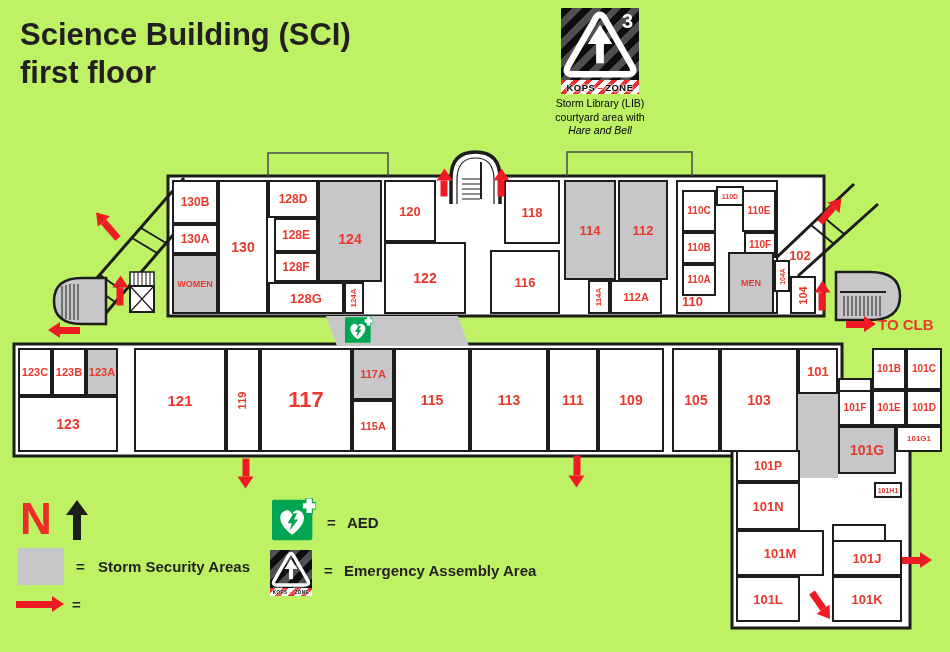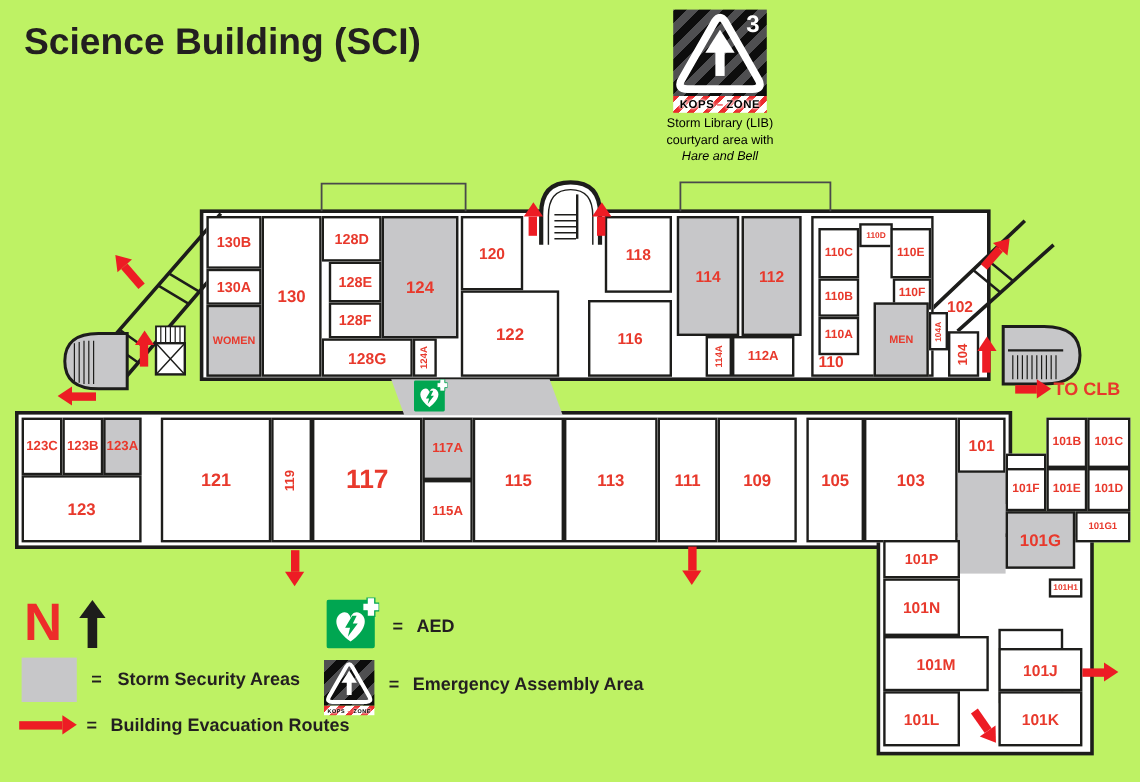--- a/index.html
+++ b/index.html
@@ -50,20 +50,21 @@
   #legend-kops .kops-box{width:42px;height:38px;}
   #legend-kops .kops-banner{width:42px;height:8px;font-size:4.5px;}
 </style>
 </head>
 <body>
 
 <div id="canvas">
 
   <div class="title">
     <div>Science Building (SCI)</div>
+    <div>first floor</div>
   </div>
 
   <div class="kops-wrap" id="logo-main">
     <div class="kops-box">
       <svg width="78" height="72" viewBox="0 0 60 56">
         <path d="M26.5 8 Q30 2.5 33.5 8 L55 45.5 Q58 51.5 51 51.5 H9 Q2 51.5 5 45.5 Z" fill="none" stroke="#fff" stroke-width="5" stroke-linejoin="round"></path>
         <rect x="27" y="25" width="6" height="18" fill="#fff"></rect>
         <path d="M30 13 L20.5 28 H39.5 Z" fill="#fff"></path>
       </svg>
       <span class="kops-sup">3</span>
@@ -369,21 +370,20 @@
   <div id="north-arrow">
       <div class="hd"></div>
       <div class="sh"></div>
     </div>
 
   <div id="legend-storm-swatch"></div>
   <span class="lg-text" style="left:76px;top:558px;">=</span>
   <span class="lg-text" style="left:98px;top:558px;">Storm Security Areas</span>
 
   <span class="lg-text" style="left:72px;top:596px;">=</span>
-  <span class="lg-text" style="left:92px;top:596px;">Building Evacuation Routes</span>
 
   <div id="legend-aed"><svg width="44" height="44" viewBox="0 0 48 48">
   <rect x="0" y="2" width="44" height="44" rx="2" fill="#00a651"></rect>
   <path d="M22 40 C8 30 6 19 13 14.5 C18 11.5 21.5 15 22 19 C22.5 15 26 11.5 31 14.5 C38 19 36 30 22 40 Z" fill="#fff"></path>
   <path d="M23.5 16.5 L17 27.5 H21.5 L19.5 35.5 L28.5 23.5 H24 L27.5 16.5 Z" fill="#00a651"></path>
   <path d="M37 0 h7 v5 h4 v7 h-4 v5 h-7 v-5 h-4 v-7 h4 Z" fill="#fff" stroke="#00a651" stroke-width="1.2"></path>
 </svg></div>
   <span class="lg-text" style="left:327px;top:514px;">=</span>
   <span class="lg-text" style="left:347px;top:514px;">AED</span>
 

